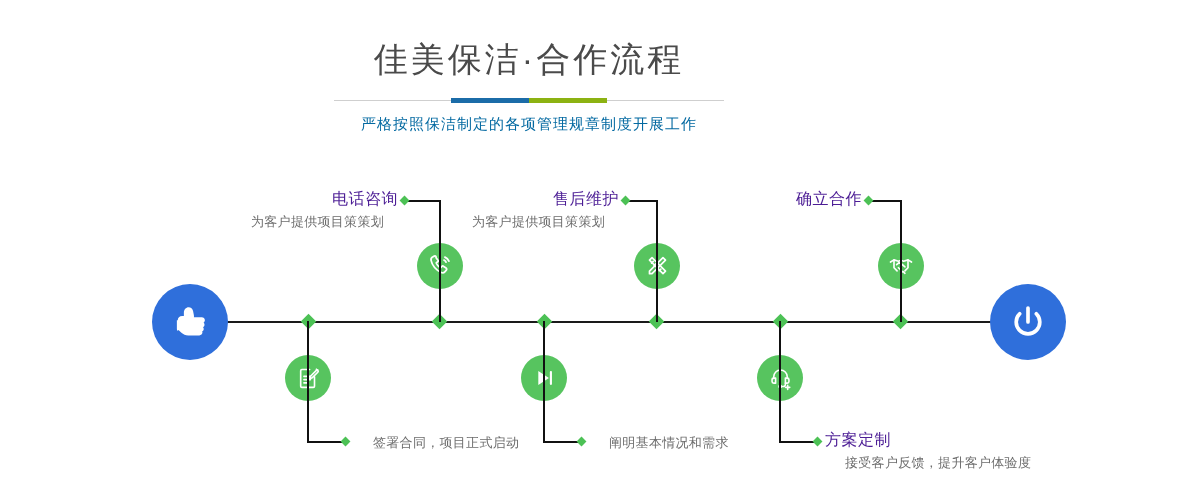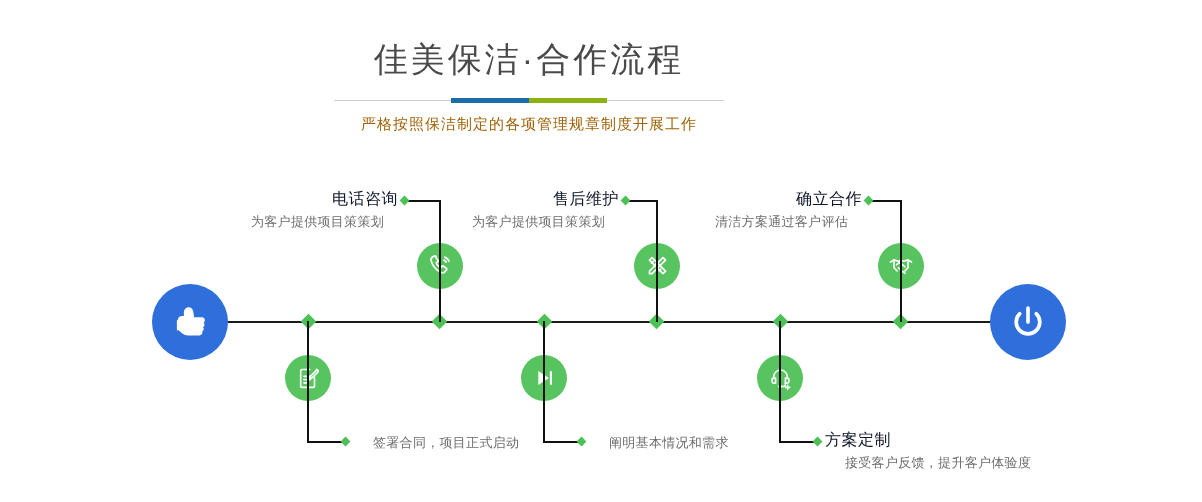--- a/index.html
+++ b/index.html
@@ -24,21 +24,21 @@
   .divider .hair{
     position:absolute;left:0;top:2px;width:100%;height:1px;background:#cfcfcf;
   }
   .divider .seg-blue{
     position:absolute;left:30%;top:0;width:20%;height:5px;background:#1b6ca8;
   }
   .divider .seg-green{
     position:absolute;left:50%;top:0;width:20%;height:5px;background:#8cb212;
   }
   .subtitle{
-    font-size:15px;color:#a16207;letter-spacing:1px;margin-top:12px;
+    font-size:15px;color:#0369a1;letter-spacing:1px;margin-top:12px;
   }
 
   
   .timeline{position:absolute;left:0;top:0;width:1202px;height:502px;}
   .axis{
     position:absolute;left:165px;top:321px;width:875px;height:2px;background:#1a1a1a;
   }
 
   
   .endcap{
@@ -66,21 +66,21 @@
     position:absolute;width:7px;height:7px;background:#4cc155;
     transform:rotate(45deg);
   }
   
   .v-line{position:absolute;width:1.6px;background:#111;}
   .h-line{position:absolute;height:1.6px;background:#111;}
 
   
   .lbl{position:absolute;white-space:nowrap;}
   .lbl .t{
-    font-size:16px;color:#0f172a;line-height:20px;letter-spacing:.5px;
+    font-size:16px;color:#4c1d95;line-height:20px;letter-spacing:.5px;
   }
   .lbl .d{
     font-size:13px;color:#6d6d6d;line-height:20px;margin-top:3px;letter-spacing:.3px;
   }
   .lbl.top{text-align:right;}
   .lbl.bottom{text-align:left;}
   .lbl.top .t{padding-right:0;}
   .lbl.bottom .t{padding-left:0;}
   .lbl.bottom .d{margin-left:20px;}
   .lbl.top .d{margin-right:14px;}
@@ -203,21 +203,20 @@
           <path d="M13 18l2.5 2.2M15.5 20.8l2.3 2M18.5 22.5l2 1.8"></path>
         </svg>
       </span>
     </div>
     <div class="diamond" style="left:895px;top:316px;"></div>
     <div class="v-line" style="left:900px;top:200px;height:122px;"></div>
     <div class="h-line" style="left:868px;top:200px;width:33px;"></div>
     <div class="label-dot" style="left:865px;top:197px;"></div>
     <div class="lbl top" style="left:630px;top:189px;width:232px;">
       <div class="t">确立合作</div>
-      <div class="d">清洁方案通过客户评估</div>
     </div>
 
     <div class="node" style="left:757px;top:355px;">
       <span>
         <svg width="27" height="27" viewBox="0 0 32 32" fill="none" stroke="#ffffff" stroke-width="1.9" stroke-linecap="round" stroke-linejoin="round">
           <path d="M8 16v-2a8 8 0 0 1 16 0v2"></path>
           <path d="M8 15.5h2.2v6H8a2 2 0 0 1-2-2v-2a2 2 0 0 1 2-2z"></path>
           <path d="M24 15.5h-2.2v6H24a2 2 0 0 0 2-2v-2a2 2 0 0 0-2-2z"></path>
           <path d="M21.8 21.5v1.5a2.5 2.5 0 0 1-2.5 2.5H17"></path>
           <circle cx="15.6" cy="25.4" r="1.3"></circle>

